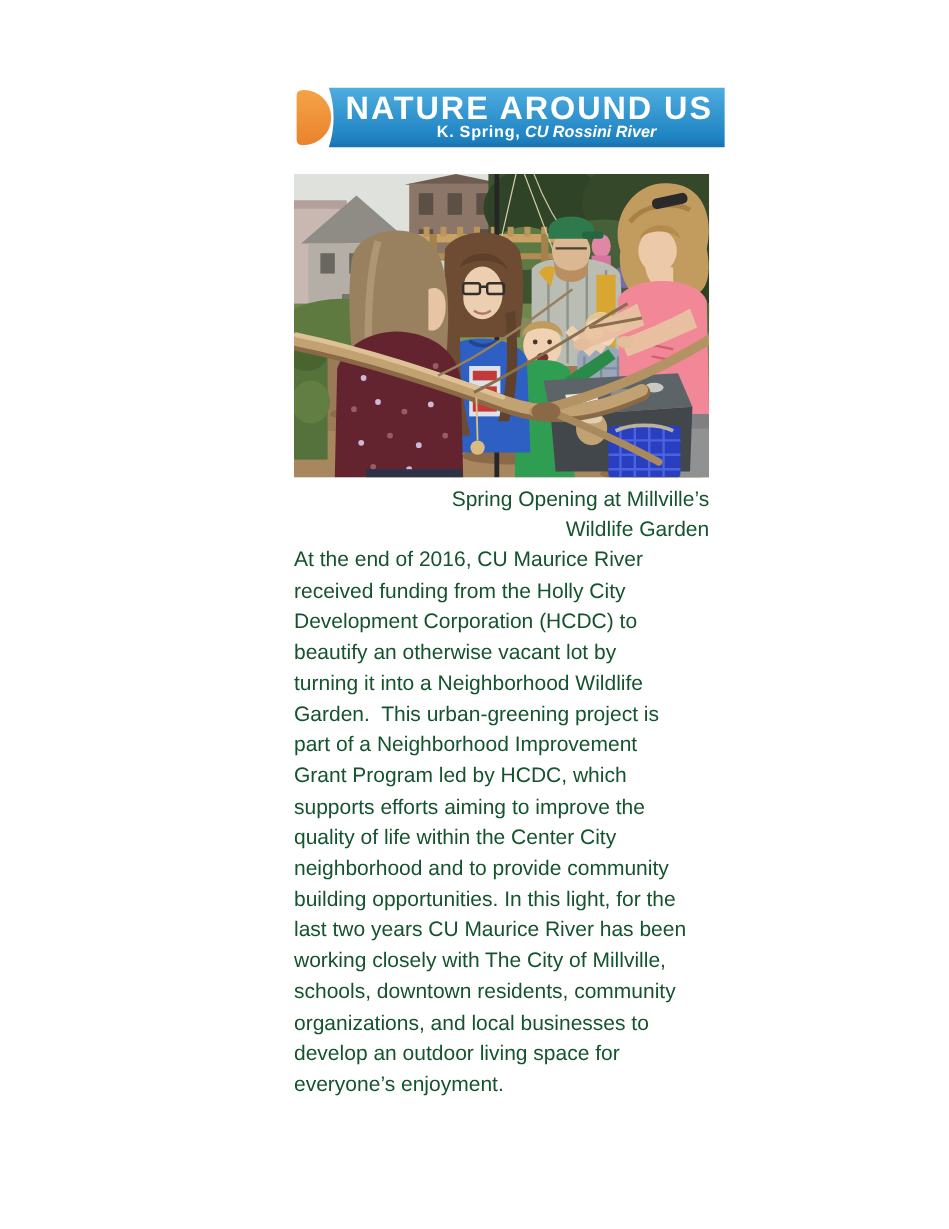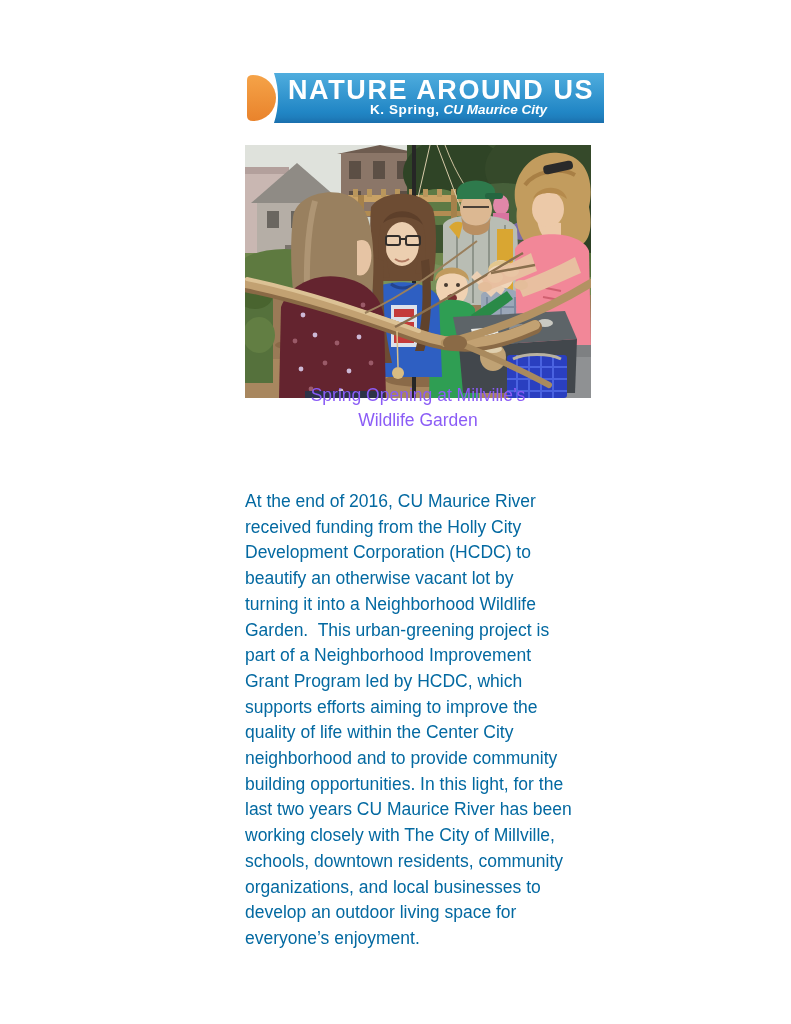--- a/index.html
+++ b/index.html
@@ -30,30 +30,30 @@
   .banner-byline .byline-org { font-style: italic; font-weight: 600; }
 
   
   .photo {
     position: absolute; left: 245px; top: 145px;
     width: 346px; height: 253px; overflow: hidden;
   }
 
   
   .caption {
-    position: absolute; left: 245px; top: 383px; width: 346px;
-    text-align: center;
-    font-size: 17.5px; line-height: 25px; color: #8b5cf6;
+    position: absolute; left: 245px; top: 404px; width: 346px;
+    text-align: right;
+    font-size: 17.5px; line-height: 25px; color: #14532d;
     white-space: pre-wrap;
   }
 
   
   .body-text {
-    position: absolute; left: 245px; top: 489px; width: 400px;
-    font-size: 17.5px; line-height: 25.7px; color: #0369a1;
+    position: absolute; left: 245px; top: 454px; width: 400px;
+    font-size: 17.5px; line-height: 25.7px; color: #14532d;
     white-space: pre-wrap;
   }
 </style>
 </head>
 <body>
 
 <header class="banner">
   <svg width="357" height="50" viewBox="0 0 357 50">
     <defs>
       <linearGradient id="bluegrad" x1="0" y1="0" x2="0" y2="1">
@@ -66,21 +66,21 @@
         <stop offset="0" stop-color="#f5a348"></stop>
         <stop offset="1" stop-color="#e9832c"></stop>
       </linearGradient>
     </defs>
 
     <path d="M27,0 H357 V50 H27 Q35,25 27,0 Z" fill="url(#bluegrad)"></path>
 
     <path d="M0,7 Q0,2 6,2 A23,23 0 0 1 6,48 Q0,48 0,43 Z" fill="url(#orangegrad)"></path>
   </svg>
   <div class="banner-title">NATURE AROUND US</div>
-  <div class="banner-byline"><span class="byline-name">K. Spring,</span><span class="byline-org"> CU Maurice City</span></div>
+  <div class="banner-byline"><span class="byline-name">K. Spring,</span><span class="byline-org"> CU Rossini River</span></div>
 </header>
 
 <figure class="photo" role="img" aria-label="Adults and children gathered outdoors around a long bare branch, tying twine at the wildlife garden; houses, trees and a wooden pergola in the background, with a table and a blue crate of supplies">
   <svg width="346" height="253" viewBox="0 0 346 253">
 
     <rect x="0" y="0" width="346" height="253" fill="#dfe2dc"></rect>
 
     <rect x="0" y="22" width="44" height="130" fill="#c9b7b2"></rect>
     <rect x="0" y="22" width="44" height="7" fill="#b3a09c"></rect>
 

